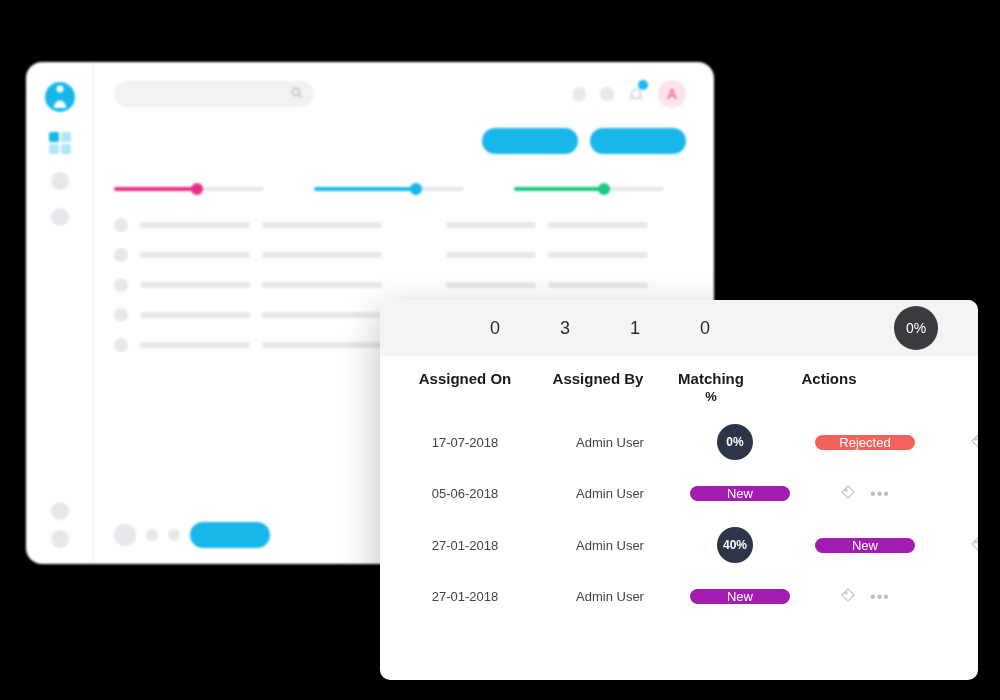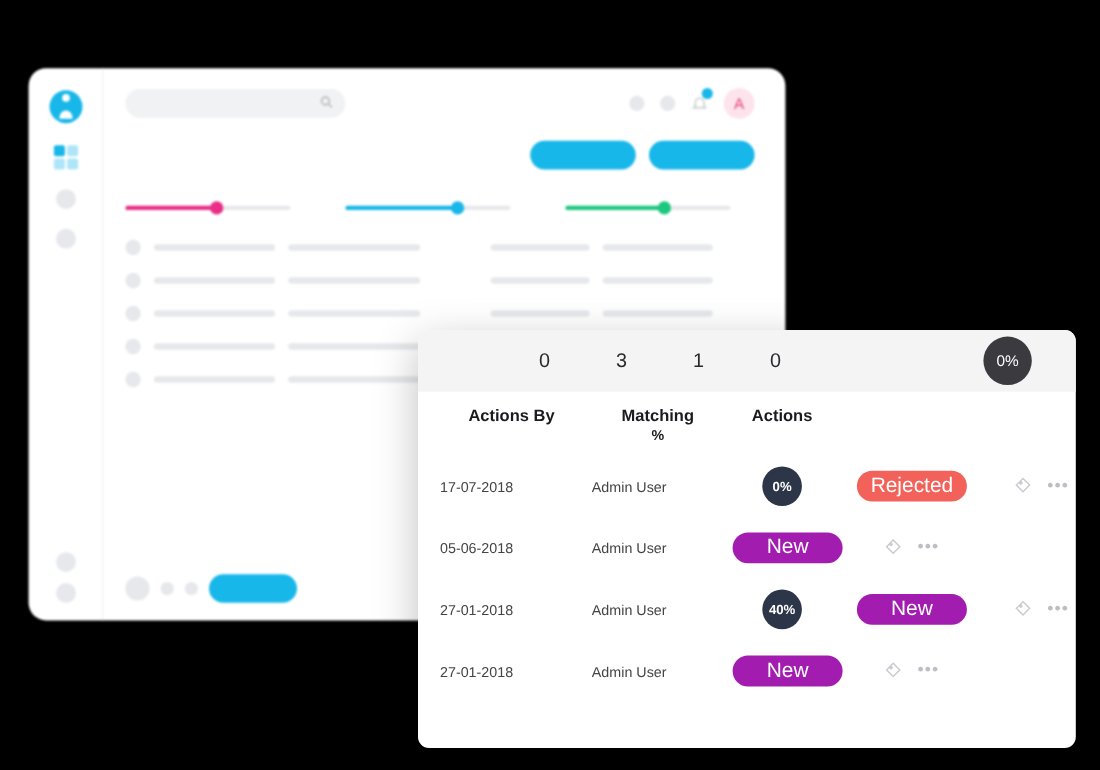--- a/index.html
+++ b/index.html
@@ -74,23 +74,23 @@
     overflow: hidden;
   }
   .stats-bar { height: 56px; background: #f4f4f5; display: flex; align-items: center; padding: 0 40px 0 110px; gap: 60px; color: #2a2a2e; font-size: 18px; }
   .stat-pill { width: 44px; height: 44px; border-radius: 50%; background: #3a3a3f; color: #fff; display: flex; align-items: center; justify-content: center; font-size: 14px; font-weight: 500; margin-left: auto; }
 
   .thead { display: grid; grid-template-columns: 130px 120px 90px 130px 90px; gap: 8px; padding: 14px 20px 8px 20px; font-weight: 700; color: #1a1a1f; font-size: 15px; text-align: center; }
   .thead > div:first-child { text-align: center; }
   .th-sub { font-size: 13px; font-weight: 700; }
 
   .tbody { display: flex; flex-direction: column; }
-  .trow { display: grid; grid-template-columns: 130px 120px 90px 130px 90px; gap: 8px; align-items: center; padding: 12px 20px; font-size: 13px; color: #444; }
+  .trow { display: grid; grid-template-columns: 130px 120px 90px 130px 90px; gap: 20px; align-items: center; padding: 12px 20px; font-size: 13px; color: #444; text-align: center; }
   .match-badge { width: 36px; height: 36px; border-radius: 50%; background: #2c3648; color: #fff; display: flex; align-items: center; justify-content: center; font-size: 12px; font-weight: 600; margin: 0 auto; }
-  .status-pill { width: 100px; height: 28px; border-radius: 14px; display: flex; align-items: center; justify-content: center; font-size: 19px; color: #fff; margin: 0 auto; }
+  .status-pill { width: 100px; height: 15px; border-radius: 14px; display: flex; align-items: center; justify-content: center; font-size: 13px; color: #fff; margin: 0 auto; }
   .status-rejected { background: #f2625a; }
   .status-new { background: #a21caf; }
   .actions-cell { display: flex; align-items: center; justify-content: center; gap: 14px; color: #bdbdc4; }
   .tag-icon svg { width: 16px; height: 16px; }
   .dots-icon { font-size: 16px; letter-spacing: 1px; user-select: none; }
 </style>
 </head>
 <body>
 
 <div class="dashboard-card">
@@ -216,21 +216,22 @@
     <span>0</span>
     <span>3</span>
     <span>1</span>
     <span>0</span>
     <div class="stat-pill">
         <span>0%</span>
       </div>
   </div>
 
   <div class="thead">
-    <div>Actions By</div>
+    <div>Assigned On</div>
+    <div>Assigned By</div>
     <div><span>Matching</span><br><span class="th-sub">%</span></div>
     <div>Actions</div>
   </div>
 
   <div class="tbody" id="tbody">
       <div class="trow">
         <div>17-07-2018</div>
         <div>Admin User</div>
         <div>
           <div class="match-badge">0%</div>

